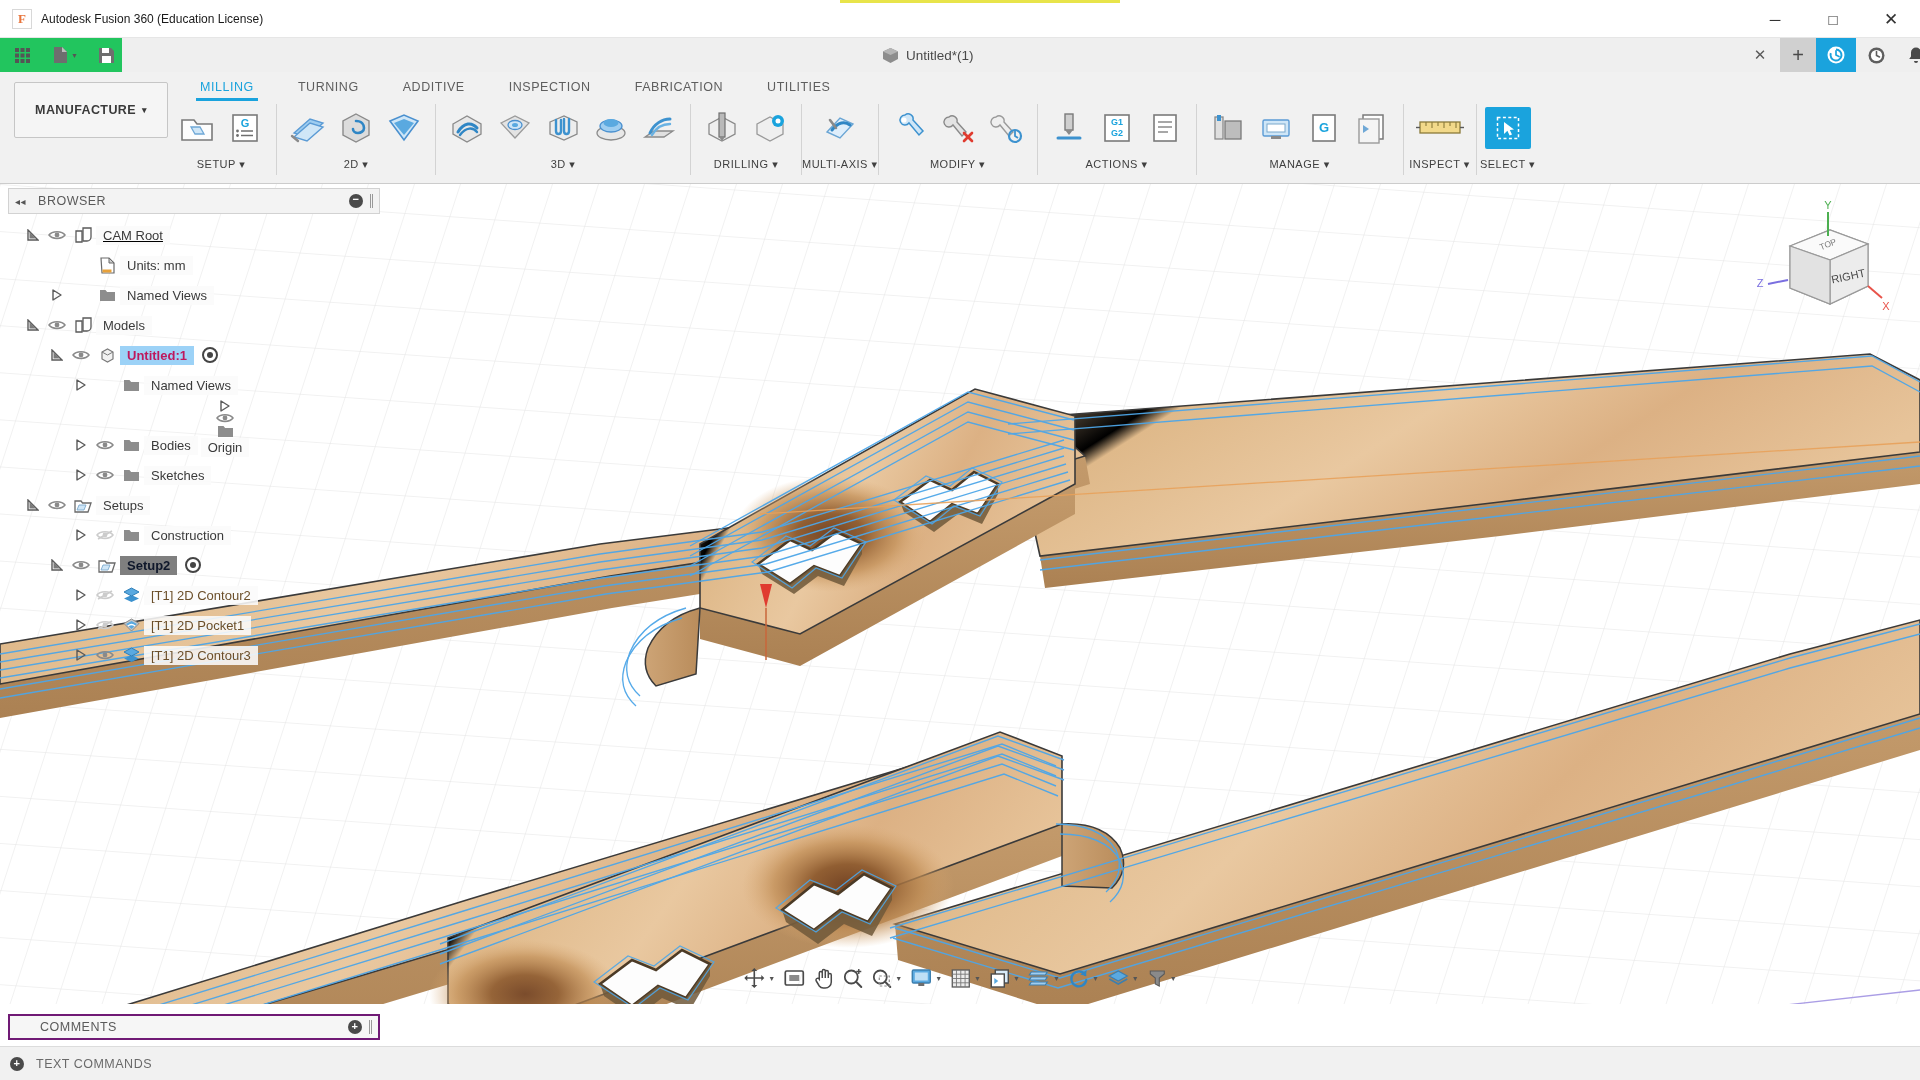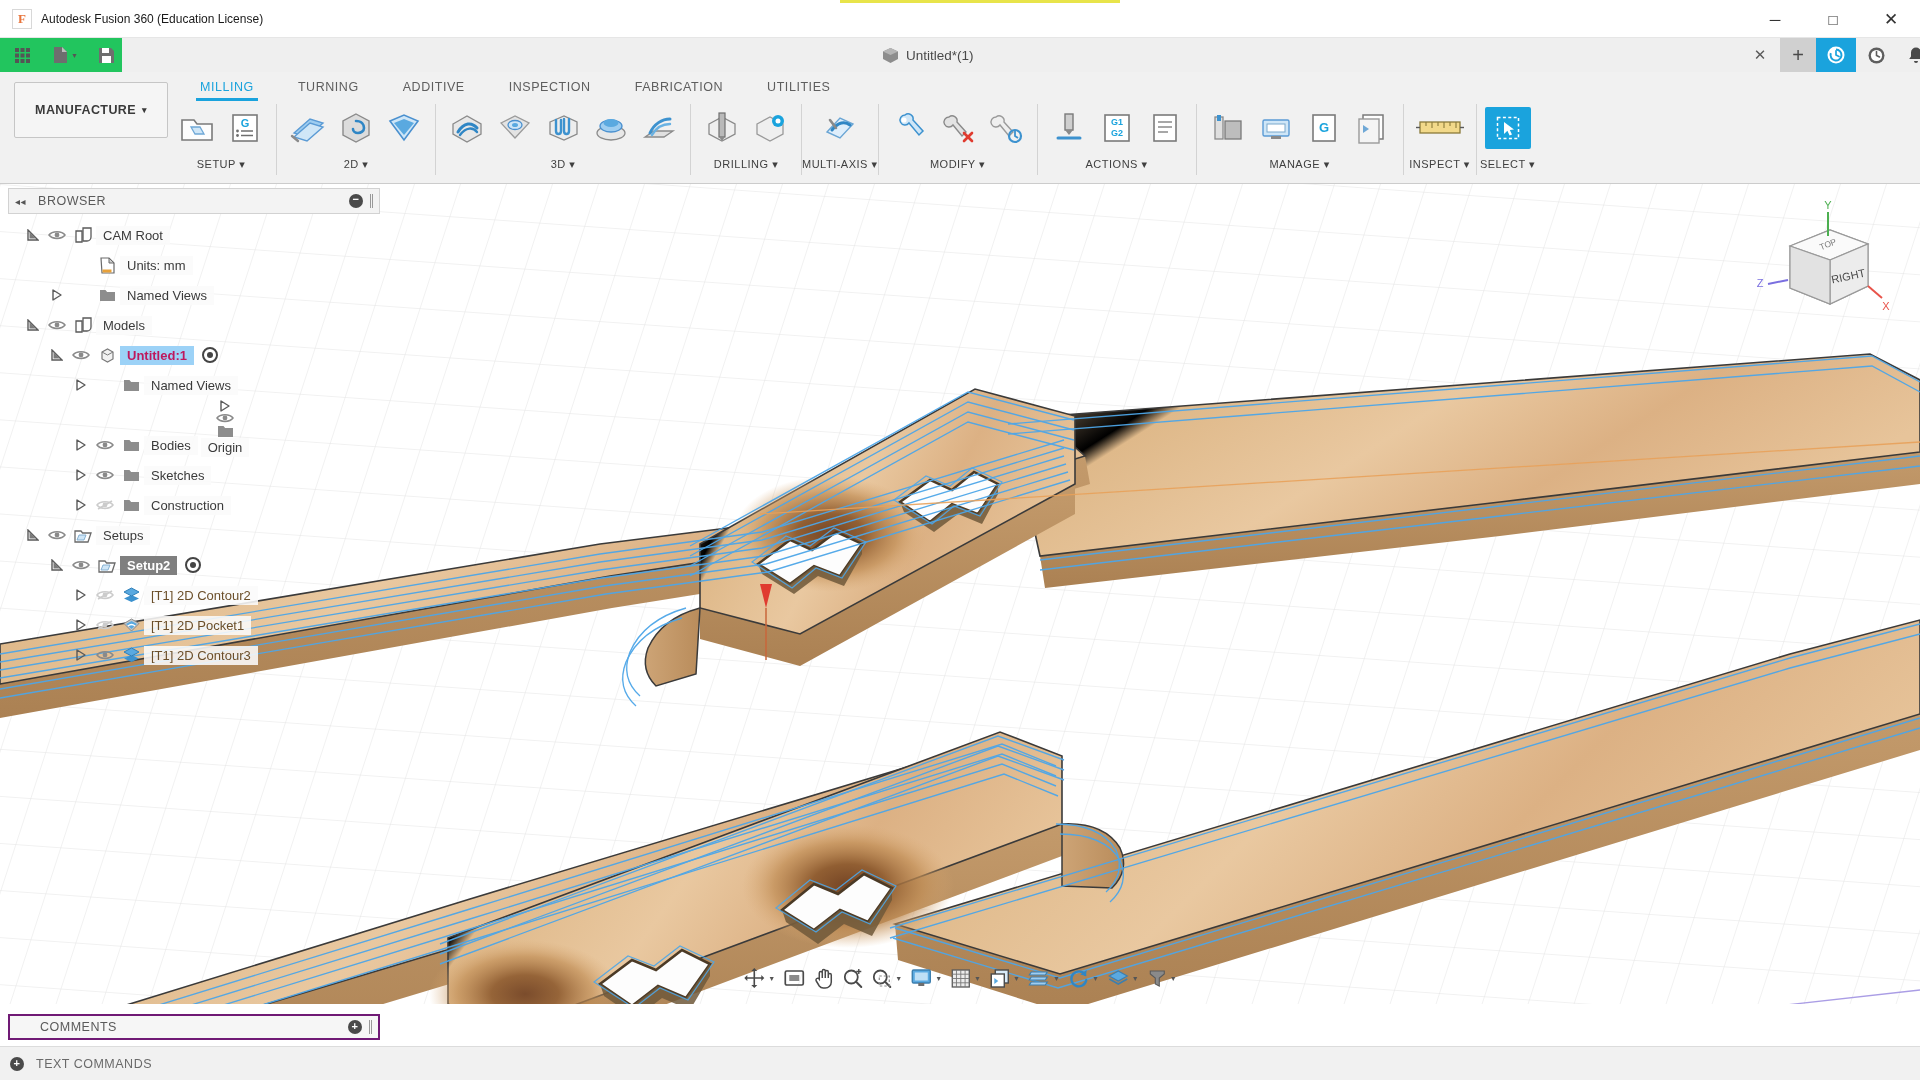--- a/index.html
+++ b/index.html
@@ -158,21 +158,21 @@
   }
   .nicon {
     width: 26px; height: 30px; display: flex;
     align-items: center; justify-content: center;
   }
   .nlabel {
     color: #3a3a3a; padding: 2px 7px;
     background: rgba(250,250,250,.88);
   }
   .nlabel.sel  { background: #9cd2f7; color: #be185d; font-weight: bold; }
-  .nlabel.selg { background: #7f7f7f; color: #ffffff; font-weight: bold; }
+  .nlabel.selg { background: #7f7f7f; color: #0f172a; font-weight: bold; }
   .nlabel.op   { color: #6b4f2a; }
   .dot {
     width: 16px; height: 16px; border-radius: 50%;
     border: 2px solid #444; margin-left: 8px;
     display: flex; align-items: center; justify-content: center;
   }
   .dot i { width: 6px; height: 6px; border-radius: 50%; background: #444; }
 
   
   #navbar {
@@ -783,21 +783,21 @@
 </div>
 
 <div id="browser">
   <div id="browser-head">
     <span style="font-size:10px;color:#555">◂◂</span>
     <span class="bh-title">BROWSER</span>
     <span class="minus-circle">−</span>
     <span class="grip"></span>
   </div>
   <div class="tree" id="tree">
-      <div class="node" style="padding-left: 14px;">
+      <div class="node" style="padding-left: 14px; text-decoration: underline;">
         <span class="arrow">
           <svg width="12" height="12" viewBox="0 0 12 12">
             <path d="M1 1 L1 11 L11 11 Z" fill="none" stroke="#5a5a5a" stroke-width="1.4"></path>
             <path d="M2.5 3 L2.5 9.5 L9 9.5 Z" fill="#7a7a7a"></path>
           </svg>
         </span>
         <span class="eye">
           <svg width="18" height="12" viewBox="0 0 18 12">
             <path d="M1 6 C4 1.5 14 1.5 17 6 C14 10.5 4 10.5 1 6 Z" fill="none" stroke="#8a8a8a" stroke-width="1.5"></path>
             <circle cx="9" cy="6" r="2.4" fill="#8a8a8a"></circle>
@@ -954,60 +954,60 @@
             <circle cx="9" cy="6" r="2.4" fill="#8a8a8a"></circle>
           </svg>
         </span>
         <span class="nicon">
           <svg width="17" height="14" viewBox="0 0 17 14">
             <path d="M1 2 h5.5 l1.6 2 H16 v9 H1z" fill="#8d8d8d"></path>
           </svg>
         </span>
         <span class="nlabel">Sketches</span>
       </div>
+      <div class="node" style="padding-left: 14px;">
+        <span class="arrow">
+          <svg width="12" height="12" viewBox="0 0 12 12">
+            <path d="M1 1 L1 11 L11 11 Z" fill="none" stroke="#5a5a5a" stroke-width="1.4"></path>
+            <path d="M2.5 3 L2.5 9.5 L9 9.5 Z" fill="#7a7a7a"></path>
+          </svg>
+        </span>
+        <span class="eye">
+          <svg width="18" height="12" viewBox="0 0 18 12">
+            <path d="M1 6 C4 1.5 14 1.5 17 6 C14 10.5 4 10.5 1 6 Z" fill="none" stroke="#8a8a8a" stroke-width="1.5"></path>
+            <circle cx="9" cy="6" r="2.4" fill="#8a8a8a"></circle>
+          </svg>
+        </span>
+        <span class="nicon">
+          <svg width="18" height="15" viewBox="0 0 18 15">
+            <path d="M1 3 h6 l1.6 2 H17 l-3 9 H1z" fill="#fff" stroke="#6a6a6a" stroke-width="1.3"></path>
+            <path d="M5 7 h7 l-2 5 h-7z" fill="#cfe6f7" stroke="#7aa8cc" stroke-width="0.9"></path>
+          </svg>
+        </span>
+        <span class="nlabel">Setups</span>
+      </div>
       <div class="node" style="padding-left: 62px;">
         <span class="arrow">
           <svg width="12" height="12" viewBox="0 0 12 12">
             <path d="M2 1 L10 6 L2 11 Z" fill="none" stroke="#5a5a5a" stroke-width="1.4" stroke-linejoin="round"></path>
           </svg>
         </span>
         <span class="eye">
           <svg width="18" height="12" viewBox="0 0 18 12">
             <path d="M1 6 C4 1.5 14 1.5 17 6 C14 10.5 4 10.5 1 6 Z" fill="none" stroke="#cccccc" stroke-width="1.5"></path>
             <circle cx="9" cy="6" r="2.4" fill="#cccccc"></circle>
             <path d="M2 10 L16 2" stroke="#cccccc" stroke-width="1.5"></path>
           </svg>
         </span>
         <span class="nicon">
           <svg width="17" height="14" viewBox="0 0 17 14">
             <path d="M1 2 h5.5 l1.6 2 H16 v9 H1z" fill="#8d8d8d"></path>
           </svg>
         </span>
         <span class="nlabel">Construction</span>
-      </div>
-      <div class="node" style="padding-left: 14px;">
-        <span class="arrow">
-          <svg width="12" height="12" viewBox="0 0 12 12">
-            <path d="M1 1 L1 11 L11 11 Z" fill="none" stroke="#5a5a5a" stroke-width="1.4"></path>
-            <path d="M2.5 3 L2.5 9.5 L9 9.5 Z" fill="#7a7a7a"></path>
-          </svg>
-        </span>
-        <span class="eye">
-          <svg width="18" height="12" viewBox="0 0 18 12">
-            <path d="M1 6 C4 1.5 14 1.5 17 6 C14 10.5 4 10.5 1 6 Z" fill="none" stroke="#8a8a8a" stroke-width="1.5"></path>
-            <circle cx="9" cy="6" r="2.4" fill="#8a8a8a"></circle>
-          </svg>
-        </span>
-        <span class="nicon">
-          <svg width="18" height="15" viewBox="0 0 18 15">
-            <path d="M1 3 h6 l1.6 2 H17 l-3 9 H1z" fill="#fff" stroke="#6a6a6a" stroke-width="1.3"></path>
-            <path d="M5 7 h7 l-2 5 h-7z" fill="#cfe6f7" stroke="#7aa8cc" stroke-width="0.9"></path>
-          </svg>
-        </span>
-        <span class="nlabel">Setups</span>
       </div>
       <div class="node" style="padding-left: 38px;">
         <span class="arrow">
           <svg width="12" height="12" viewBox="0 0 12 12">
             <path d="M1 1 L1 11 L11 11 Z" fill="none" stroke="#5a5a5a" stroke-width="1.4"></path>
             <path d="M2.5 3 L2.5 9.5 L9 9.5 Z" fill="#7a7a7a"></path>
           </svg>
         </span>
         <span class="eye">
           <svg width="18" height="12" viewBox="0 0 18 12">

